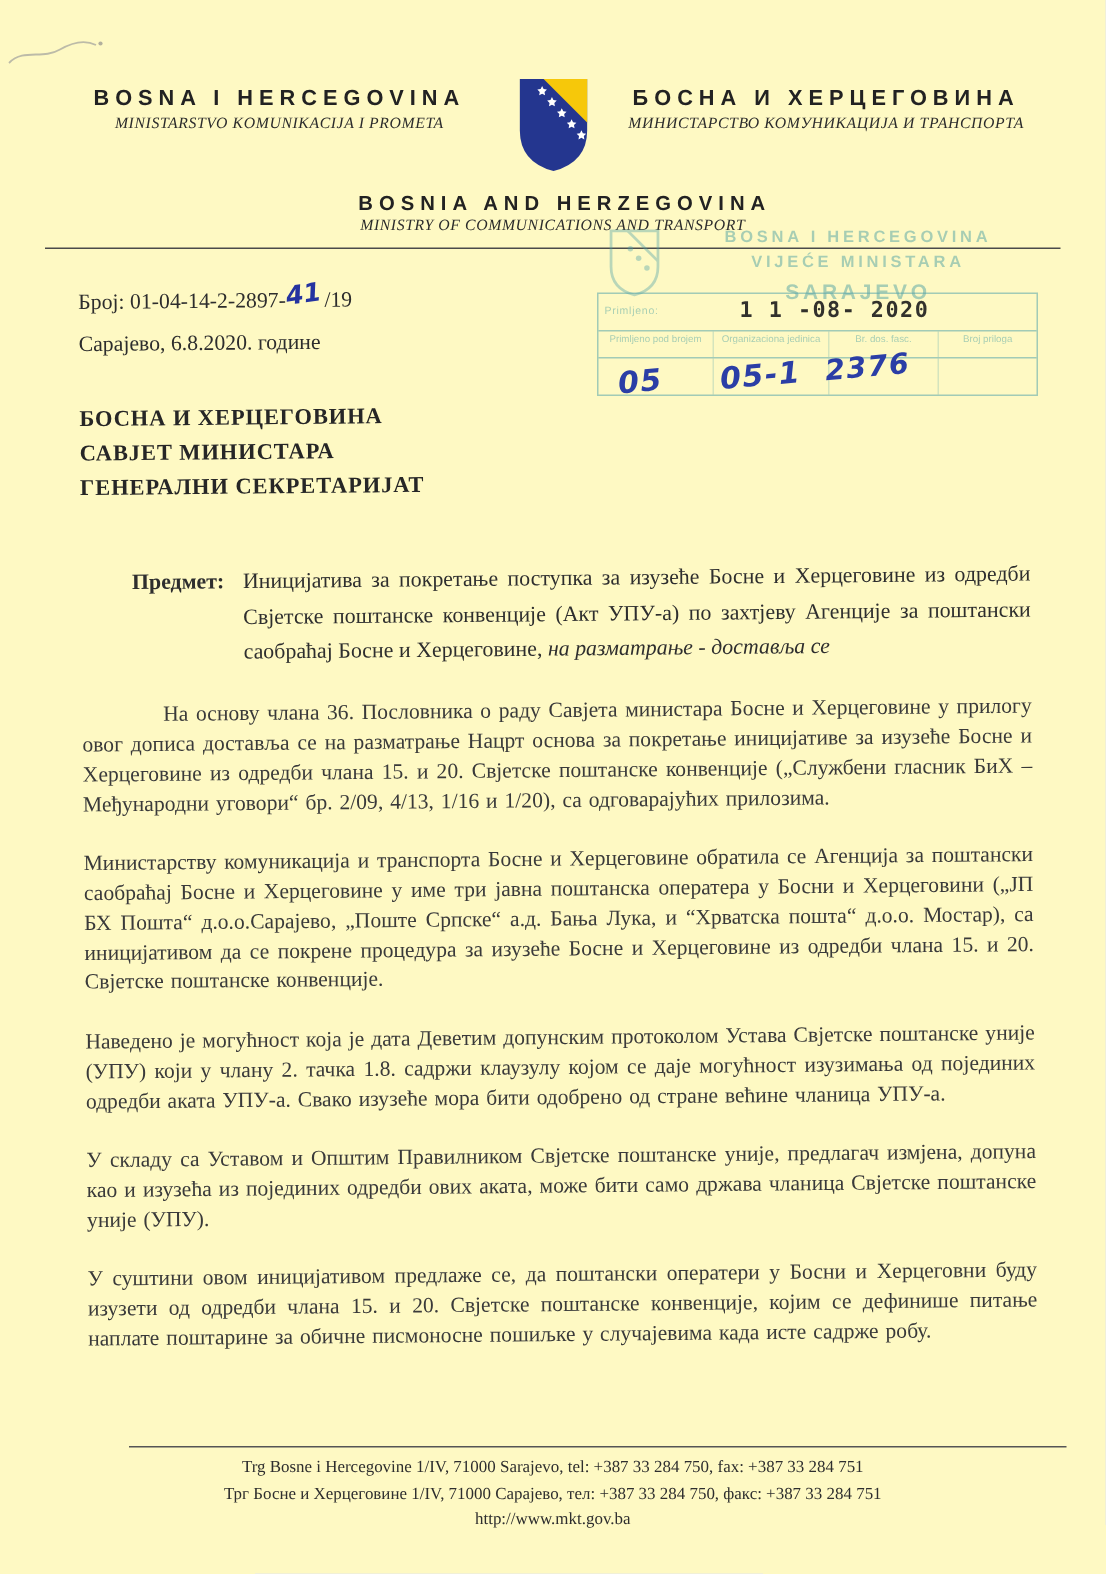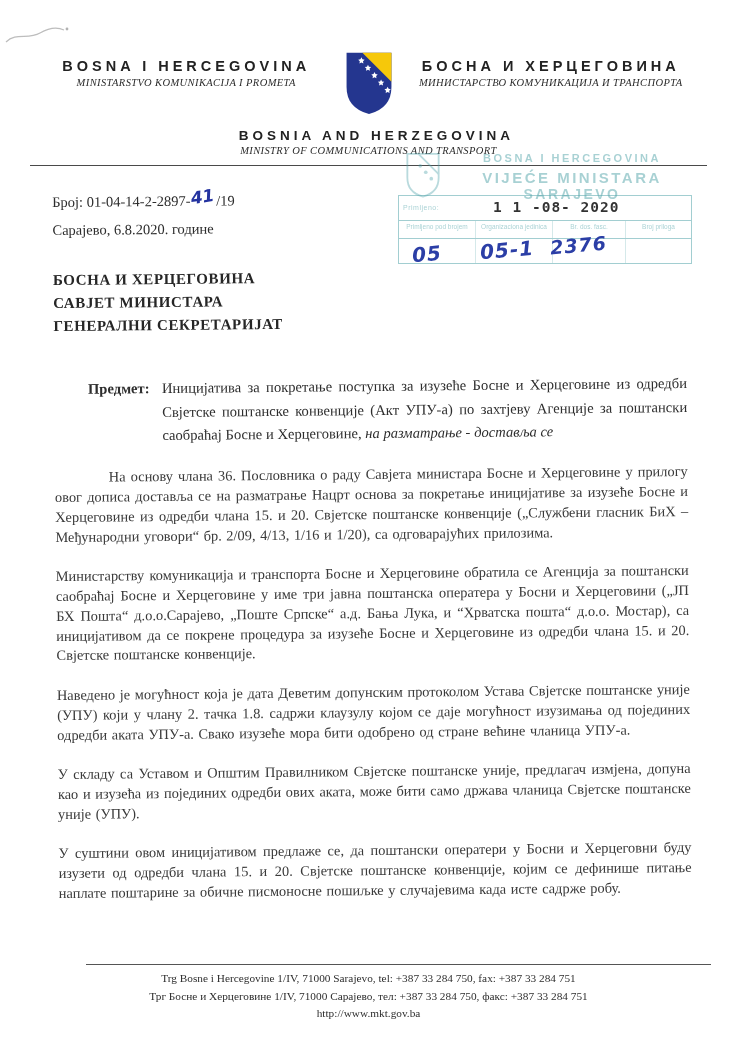--- a/index.html
+++ b/index.html
@@ -1,20 +1,20 @@
 <!DOCTYPE html>
 <html><head>
 <meta charset="utf-8">
 <style>
   html,body{margin:0;padding:0;background:#e8e8e8;}
   .page{
     position:relative;
     width:737px;height:1049px;
     margin:0 auto;
-    background:#ffffff;
+    background:#fef9c3;
     overflow:hidden;
     font-family:"Liberation Serif",serif;
     color:#333;
   }
   
   .letterhead{display:flex;align-items:flex-start;padding:50px 38px 0 38px;}
   .lh-side{flex:1;text-align:center;padding-top:8px;}
   .lh-title{
     font-family:"Liberation Sans",sans-serif;font-weight:bold;
     font-size:14.5px;letter-spacing:4px;color:#222;white-space:nowrap;
@@ -58,21 +58,21 @@
 
   
   .stamp{
     position:absolute;left:398px;top:150px;width:296px;height:125px;
     font-family:"Liberation Sans",sans-serif;color:#3f9aa0;pointer-events:none;
   }
   .stamp-shield{position:absolute;left:6px;top:2px;opacity:0.38;}
   .stamp-line{position:absolute;left:56px;width:236px;text-align:center;
     font-weight:bold;letter-spacing:2.5px;opacity:0.45;white-space:nowrap;}
   .stamp-l1{top:2px;font-size:11px;}
-  .stamp-l2{top:19px;font-size:15px;}
+  .stamp-l2{top:19px;font-size:11px;}
   .stamp-l3{top:36px;font-size:14px;}
   .stamp-table{position:absolute;left:0;top:45px;width:292px;border:1px solid rgba(85,165,172,0.55);}
   .st-row1{position:relative;height:24px;}
   .st-received{position:absolute;left:4px;top:8px;font-size:7px;opacity:0.45;letter-spacing:0.5px;}
   .st-date{
     position:absolute;left:94px;top:3px;
     font-family:"DejaVu Sans Mono",monospace;font-weight:bold;
     font-size:14.5px;letter-spacing:1px;color:#1c1c1c;opacity:0.9;white-space:nowrap;
   }
   .st-row2,.st-row3{display:flex;border-top:1px solid rgba(85,165,172,0.55);}

